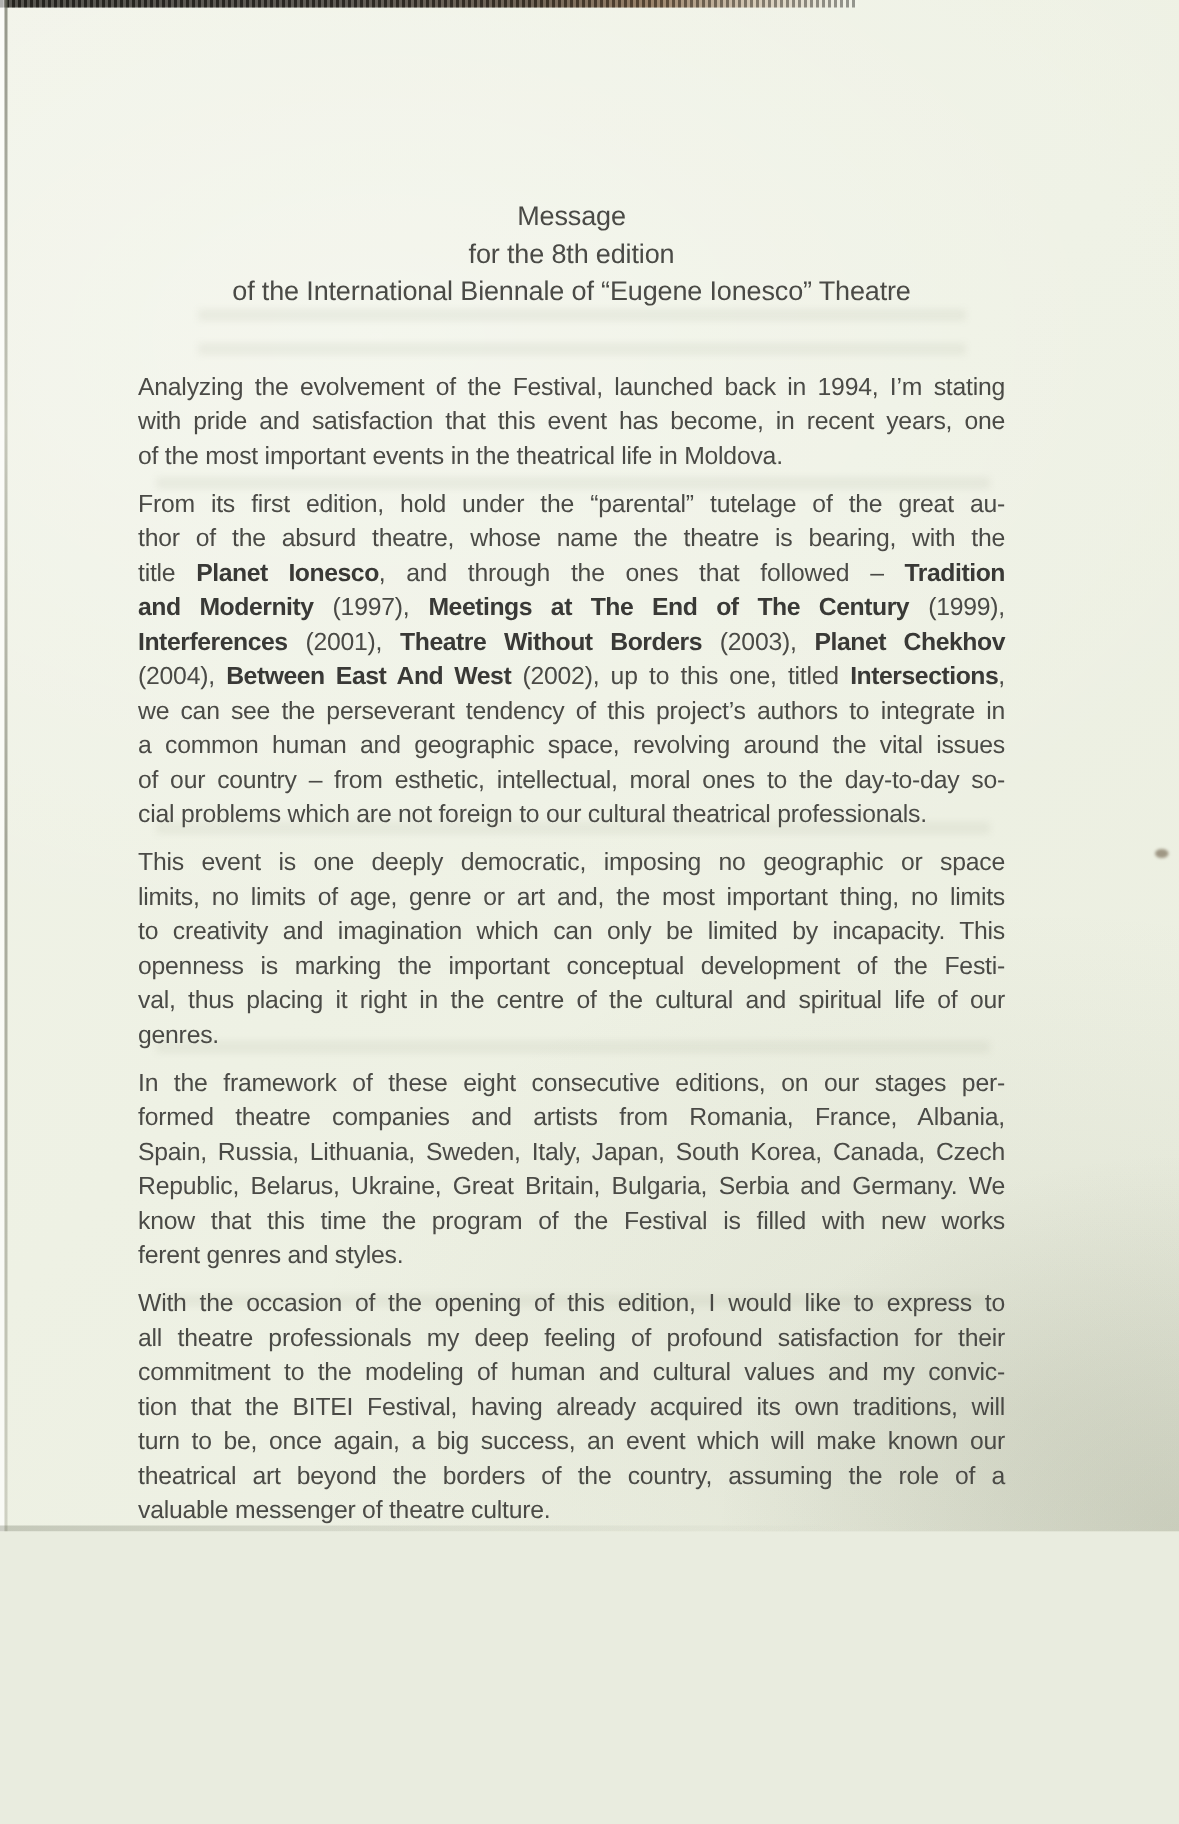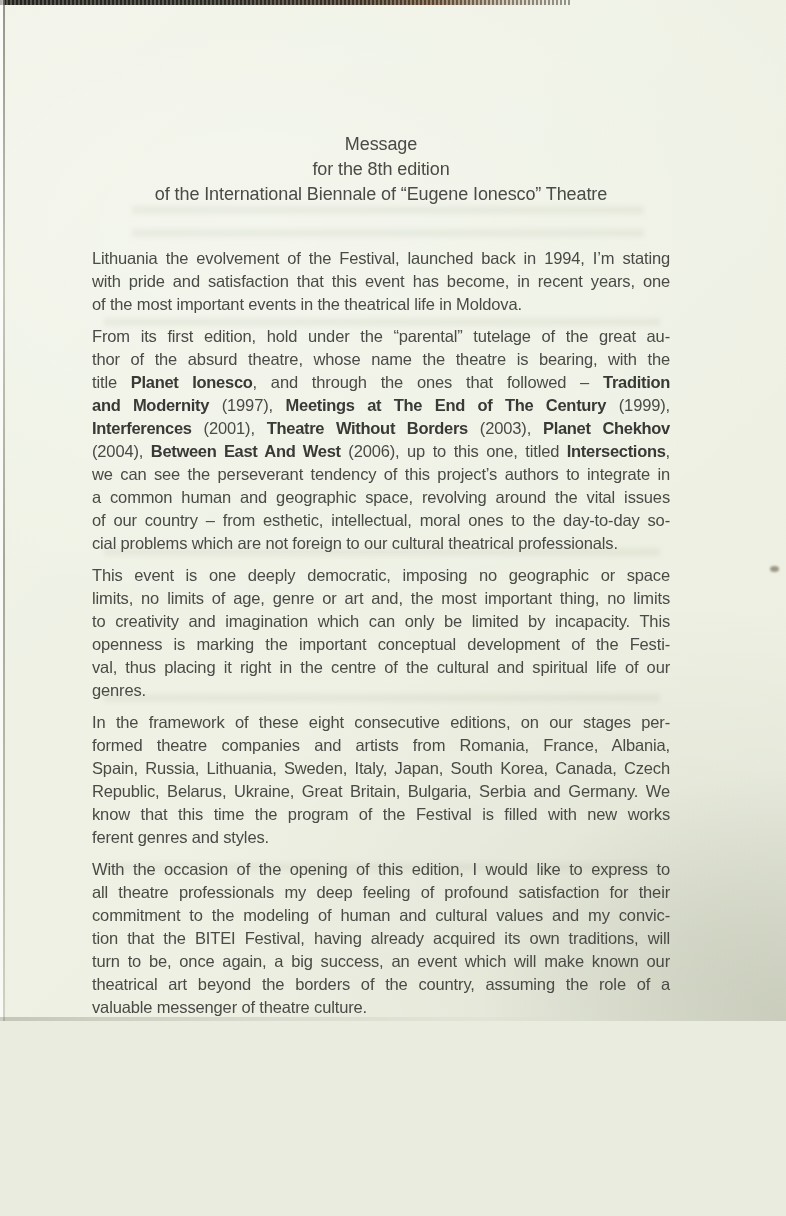--- a/index.html
+++ b/index.html
@@ -92,31 +92,31 @@
   <div class="ghost g-5"></div>
 
   <div class="title">
     <div>Message</div>
     <div>for the 8th edition</div>
     <div>of the International Biennale of “Eugene Ionesco” Theatre</div>
   </div>
 
   <div class="bodytext">
       <div class="para">
-        <div class="line"><span>Lithuania the evolvement of the Festival, launched back in 1994, I’m stating</span></div>
+        <div class="line"><span>Analyzing the evolvement of the Festival, launched back in 1994, I’m stating</span></div>
         <div class="line"><span>with pride and satisfaction that this event has become, in recent years, one</span></div>
         <div class="line last"><span>of the most important events in the theatrical life in Moldova.</span></div>
       </div>
       <div class="para">
         <div class="line"><span>From its first edition, hold under the “parental” tutelage of the great au-</span></div>
         <div class="line"><span>thor of the absurd theatre, whose name the theatre is bearing, with the</span></div>
         <div class="line"><span>title </span><span class="b">Planet Ionesco</span><span>, and through the ones that followed – </span><span class="b">Tradition</span></div>
         <div class="line"><span class="b">and Modernity</span><span> (1997), </span><span class="b">Meetings at The End of The Century</span><span> (1999),</span></div>
         <div class="line"><span class="b">Interferences</span><span> (2001), </span><span class="b">Theatre Without Borders</span><span> (2003), </span><span class="b">Planet Chekhov</span></div>
-        <div class="line"><span>(2004), </span><span class="b">Between East And West</span><span> (2006), up to this one, titled </span><span class="b">Intersections</span><span>,</span></div>
+        <div class="line"><span>(2004), </span><span class="b">Between East And West</span><span> (2002), up to this one, titled </span><span class="b">Intersections</span><span>,</span></div>
         <div class="line"><span>we can see the perseverant tendency of this project’s authors to integrate in</span></div>
         <div class="line"><span>a common human and geographic space, revolving around the vital issues</span></div>
         <div class="line"><span>of our country – from esthetic, intellectual, moral ones to the day-to-day so-</span></div>
         <div class="line last"><span>cial problems which are not foreign to our cultural theatrical professionals.</span></div>
       </div>
       <div class="para">
         <div class="line"><span>This event is one deeply democratic, imposing no geographic or space</span></div>
         <div class="line"><span>limits, no limits of age, genre or art and, the most important thing, no limits</span></div>
         <div class="line"><span>to creativity and imagination which can only be limited by incapacity. This</span></div>
         <div class="line"><span>openness is marking the important conceptual development of the Festi-</span></div>

